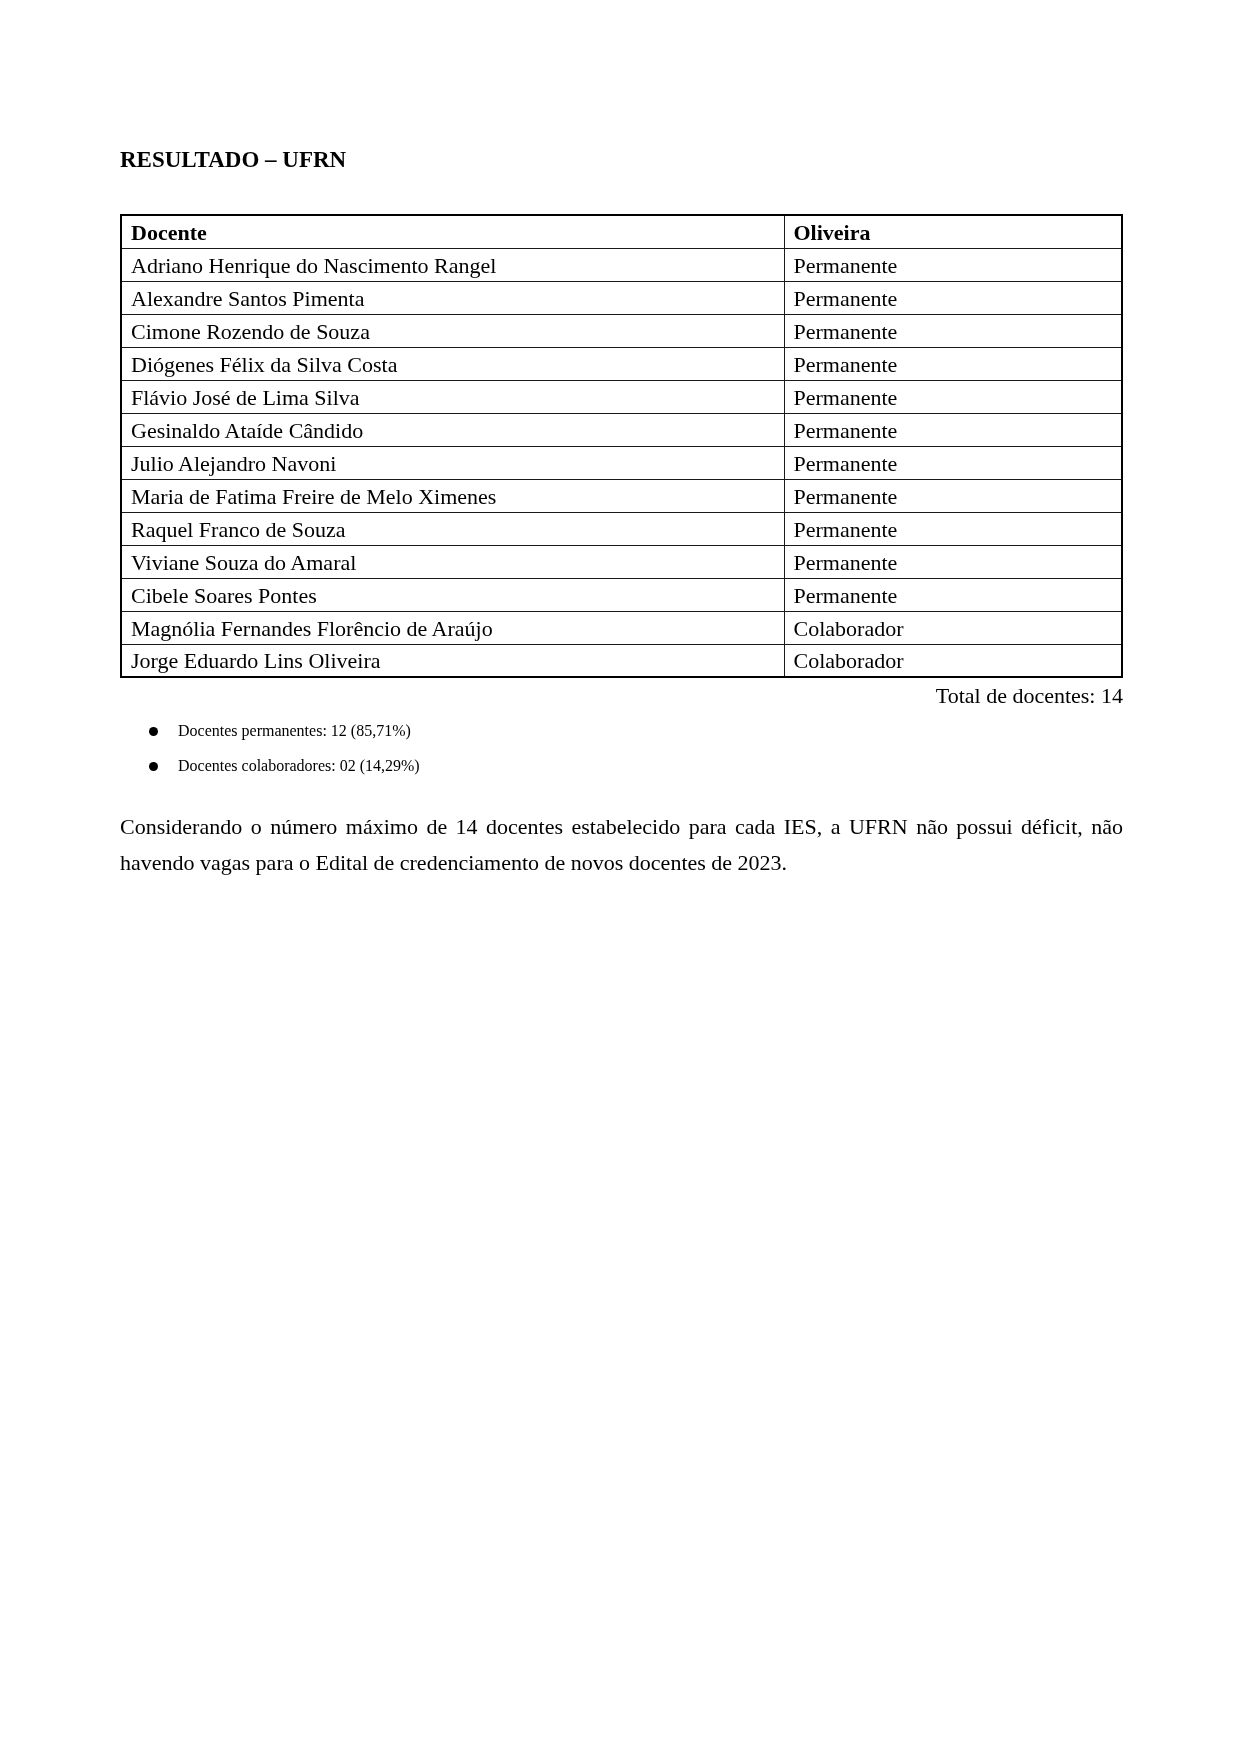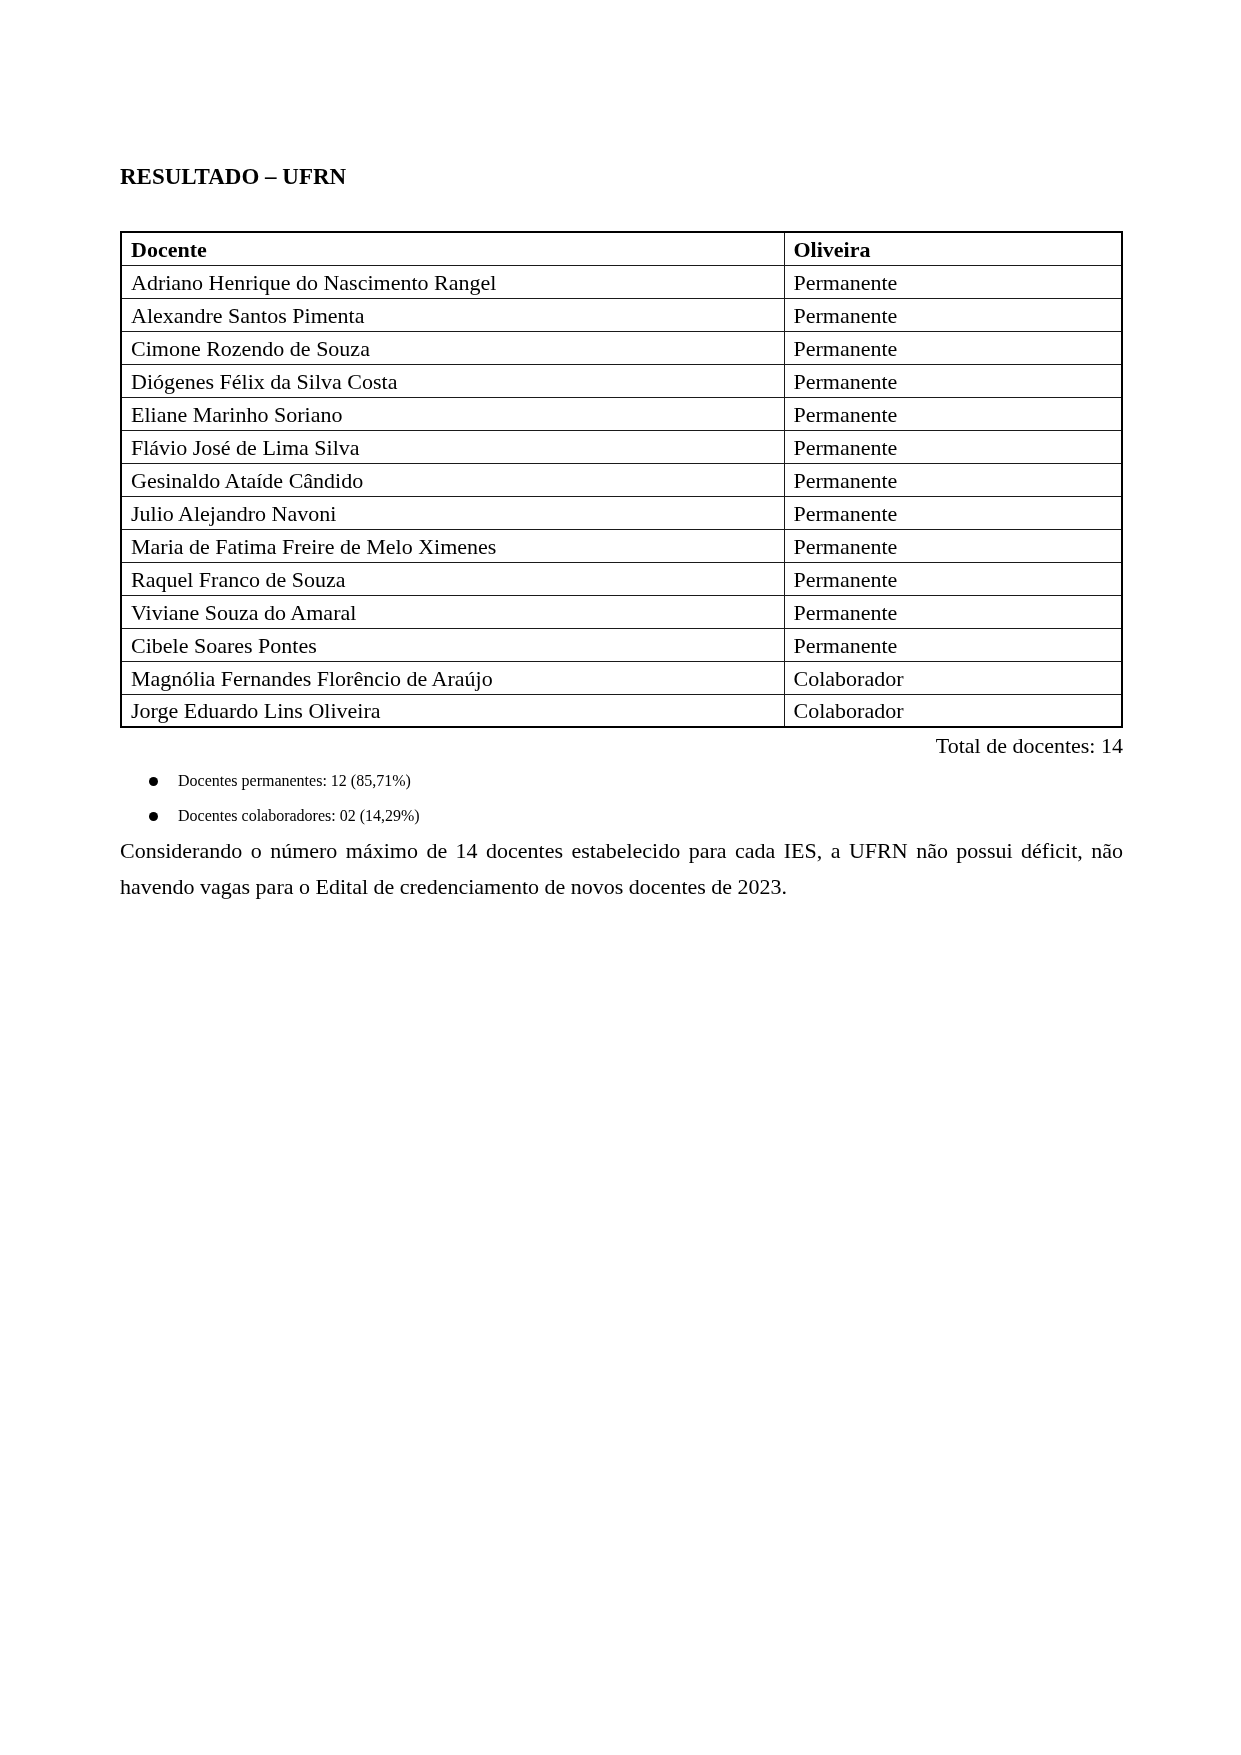--- a/index.html
+++ b/index.html
@@ -13,21 +13,21 @@
   }
   .page {
     position: relative;
     width: 1241px;
     height: 1755px;
     background: #ffffff;
   }
   .content {
     position: absolute;
     left: 120px;
-    top: 163px;
+    top: 146px;
     width: 1003px;
   }
   .doc-title {
     font-size: 23px;
     font-weight: bold;
     line-height: 28px;
     margin-bottom: 40px;
   }
   table.docente-table {
     width: 100%;
@@ -70,20 +70,21 @@
   .bullet-dot {
     position: absolute;
     left: 29px;
     top: 14px;
     width: 9px;
     height: 9px;
     background: #000000;
     border-radius: 50%;
   }
   .conclusion {
+    margin-top: 26px;
     font-size: 22px;
     line-height: 36px;
     text-align: justify;
   }
 </style>
 </head>
 <body>
 
 <div class="page">
   <div class="content">
@@ -109,24 +110,20 @@
         <tr>
           <td>Alexandre Santos Pimenta</td>
           <td>Permanente</td>
         </tr>
         <tr>
           <td>Cimone Rozendo de Souza</td>
           <td>Permanente</td>
         </tr>
         <tr>
           <td>Diógenes Félix da Silva Costa</td>
-          <td>Permanente</td>
-        </tr>
-        <tr>
-          <td>Eliane Marinho Soriano</td>
           <td>Permanente</td>
         </tr>
         <tr>
           <td>Flávio José de Lima Silva</td>
           <td>Permanente</td>
         </tr>
         <tr>
           <td>Gesinaldo Ataíde Cândido</td>
           <td>Permanente</td>
         </tr>

